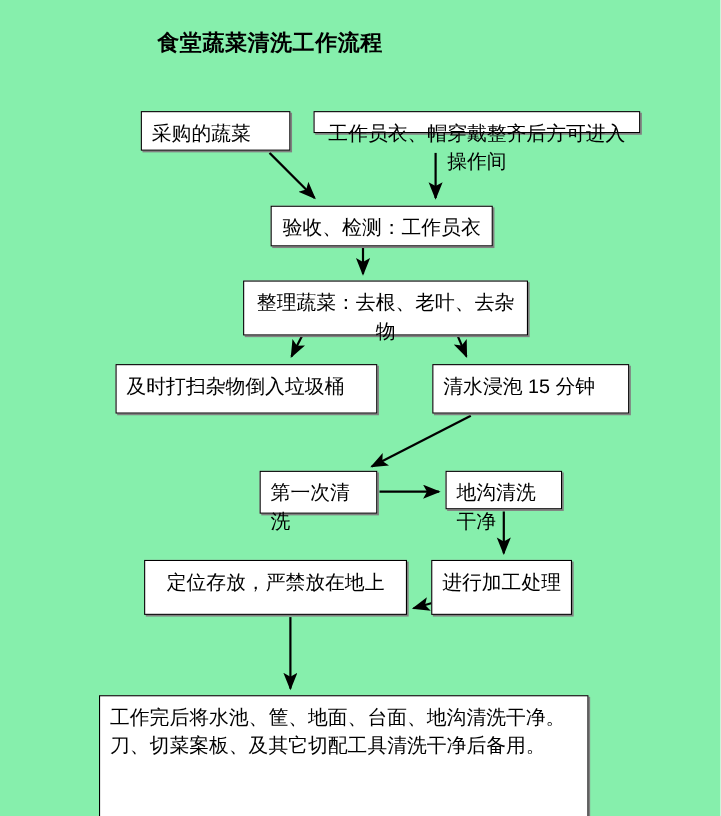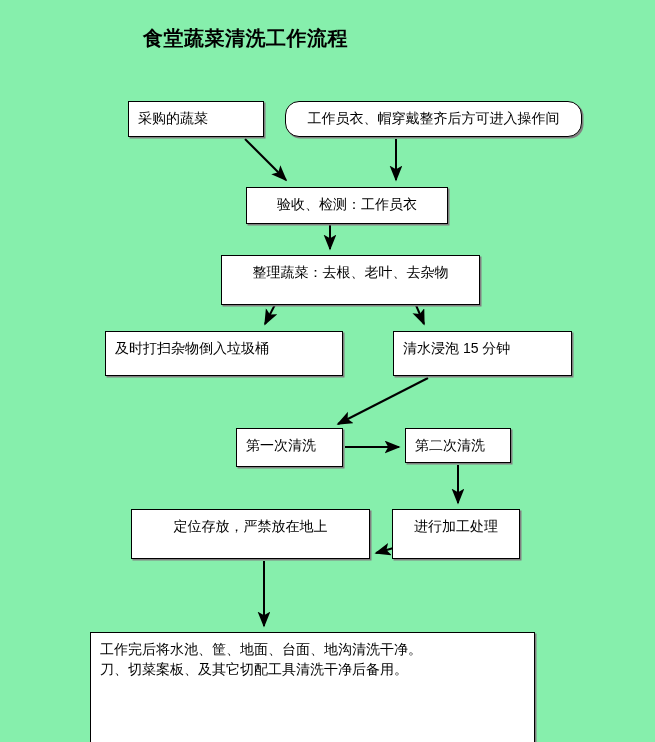--- a/index.html
+++ b/index.html
@@ -24,21 +24,21 @@
     color: #000000;
     letter-spacing: 0.5px;
     white-space: nowrap;
   }
   .node {
     position: absolute;
     box-sizing: border-box;
     border: 1px solid #000000;
     background: #ffffff;
     color: #000000;
-    font-size: 14px;
+    font-size: 18px;
     line-height: 1.45;
     box-shadow: 1.5px 1.5px 0 0 #808080;
   }
   .node .node-label {
     display: block;
     padding: 6px 9px 0 9px;
     white-space: pre-line;
   }
   .node.align-left .node-label { text-align: left; }
   .node.align-center .node-label { text-align: center; }
@@ -75,40 +75,40 @@
         <path d="M 458,465 L 458,503" stroke="#000000" stroke-width="2" fill="none" marker-end="url(#arrowhead)"></path>
         <path d="M 404,545 L 376,553" stroke="#000000" stroke-width="2" fill="none" marker-end="url(#arrowhead)"></path>
         <path d="M 264,561 L 264,626" stroke="#000000" stroke-width="2" fill="none" marker-end="url(#arrowhead)"></path>
       </g>
   </svg>
 
   <div id="node-layer">
       <div class="node align-left" style="left: 128px; top: 101px; width: 136px; height: 36px;">
         <span class="node-label">采购的蔬菜</span>
       </div>
-      <div class="node align-center" style="left: 285px; top: 101px; width: 297px; height: 36px; border-radius: 14px;">
+      <div class="node align-center" style="left: 285px; top: 101px; width: 297px; height: 20px;">
         <span class="node-label">工作员衣、帽穿戴整齐后方可进入操作间</span>
       </div>
       <div class="node align-center" style="left: 246px; top: 187px; width: 202px; height: 37px;">
         <span class="node-label">验收、检测：工作员衣</span>
       </div>
       <div class="node align-center" style="left: 221px; top: 255px; width: 259px; height: 50px;">
         <span class="node-label">整理蔬菜：去根、老叶、去杂物</span>
       </div>
       <div class="node align-left" style="left: 105px; top: 331px; width: 238px; height: 45px;">
         <span class="node-label">及时打扫杂物倒入垃圾桶</span>
       </div>
       <div class="node align-left" style="left: 393px; top: 331px; width: 179px; height: 45px;">
         <span class="node-label">清水浸泡 15 分钟</span>
       </div>
       <div class="node align-left" style="left: 236px; top: 428px; width: 107px; height: 39px;">
         <span class="node-label">第一次清洗</span>
       </div>
       <div class="node align-left" style="left: 405px; top: 428px; width: 106px; height: 35px;">
-        <span class="node-label">第二次清洗</span>
+        <span class="node-label">地沟清洗干净</span>
       </div>
       <div class="node align-center" style="left: 131px; top: 509px; width: 239px; height: 50px;">
         <span class="node-label">定位存放，严禁放在地上</span>
       </div>
       <div class="node align-center" style="left: 392px; top: 509px; width: 128px; height: 50px;">
         <span class="node-label">进行加工处理</span>
       </div>
       <div class="node align-indent" style="left: 90px; top: 632px; width: 445px; height: 115px;">
         <span class="node-label">工作完后将水池、筐、地面、台面、地沟清洗干净。
 刀、切菜案板、及其它切配工具清洗干净后备用。</span>

